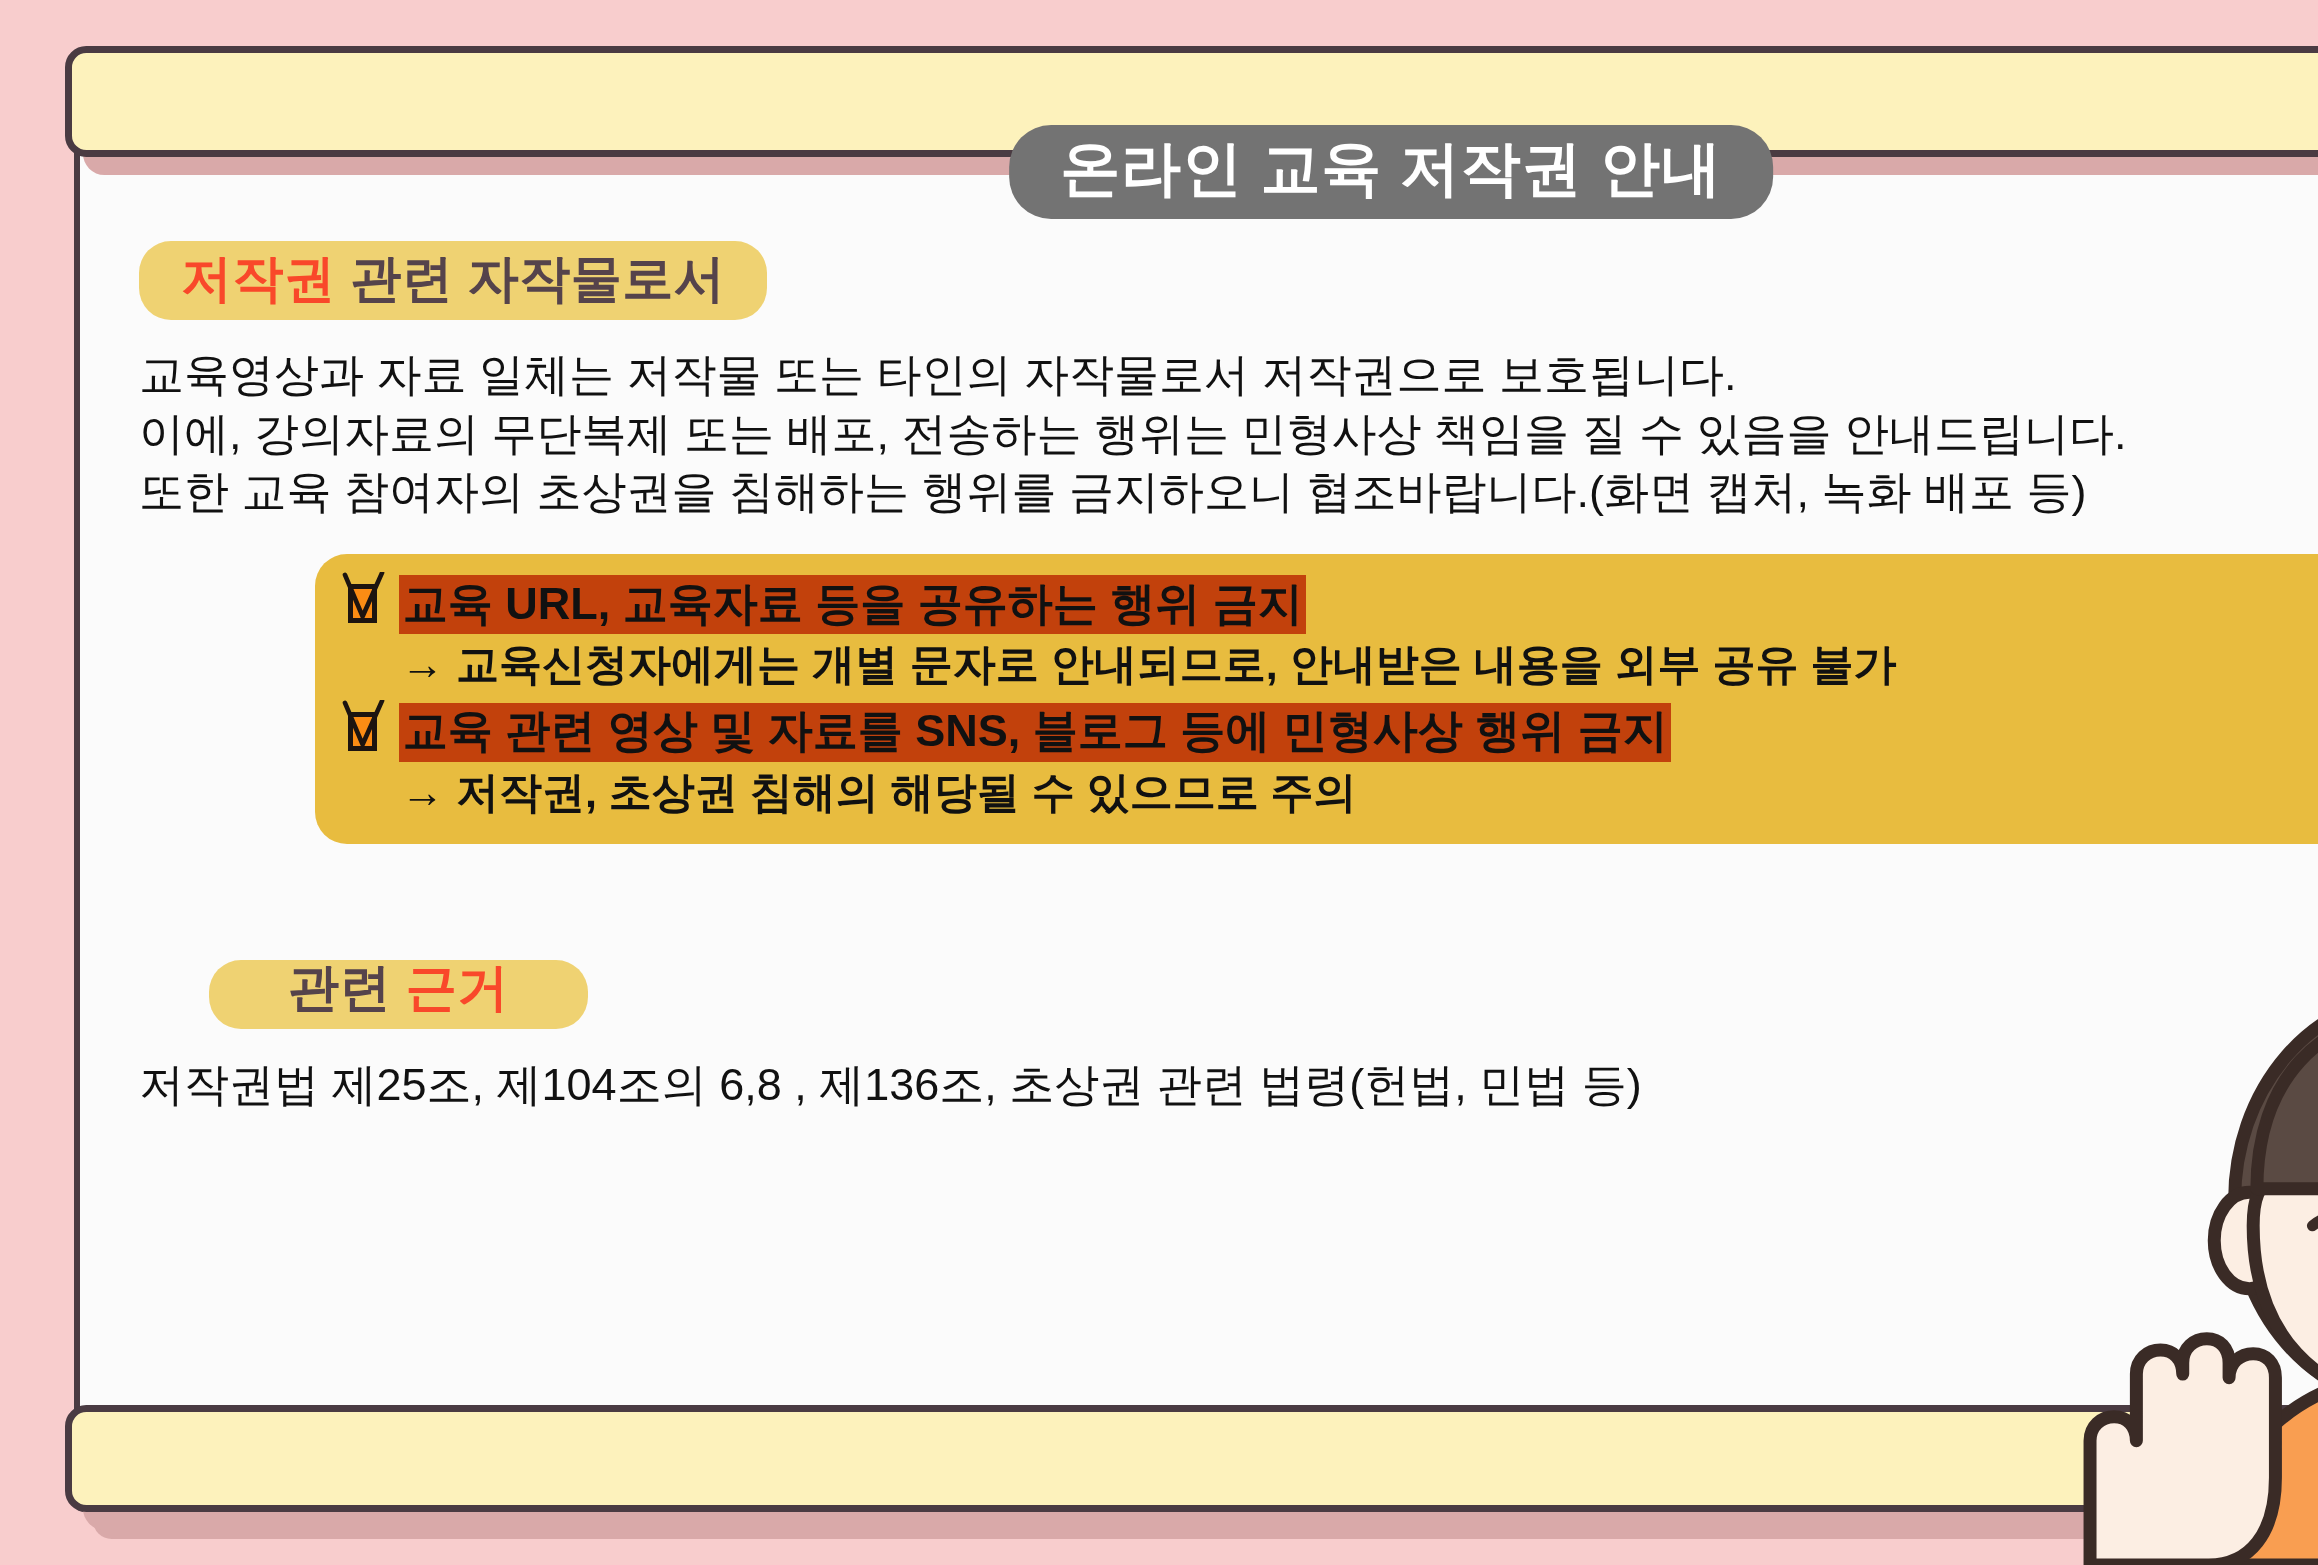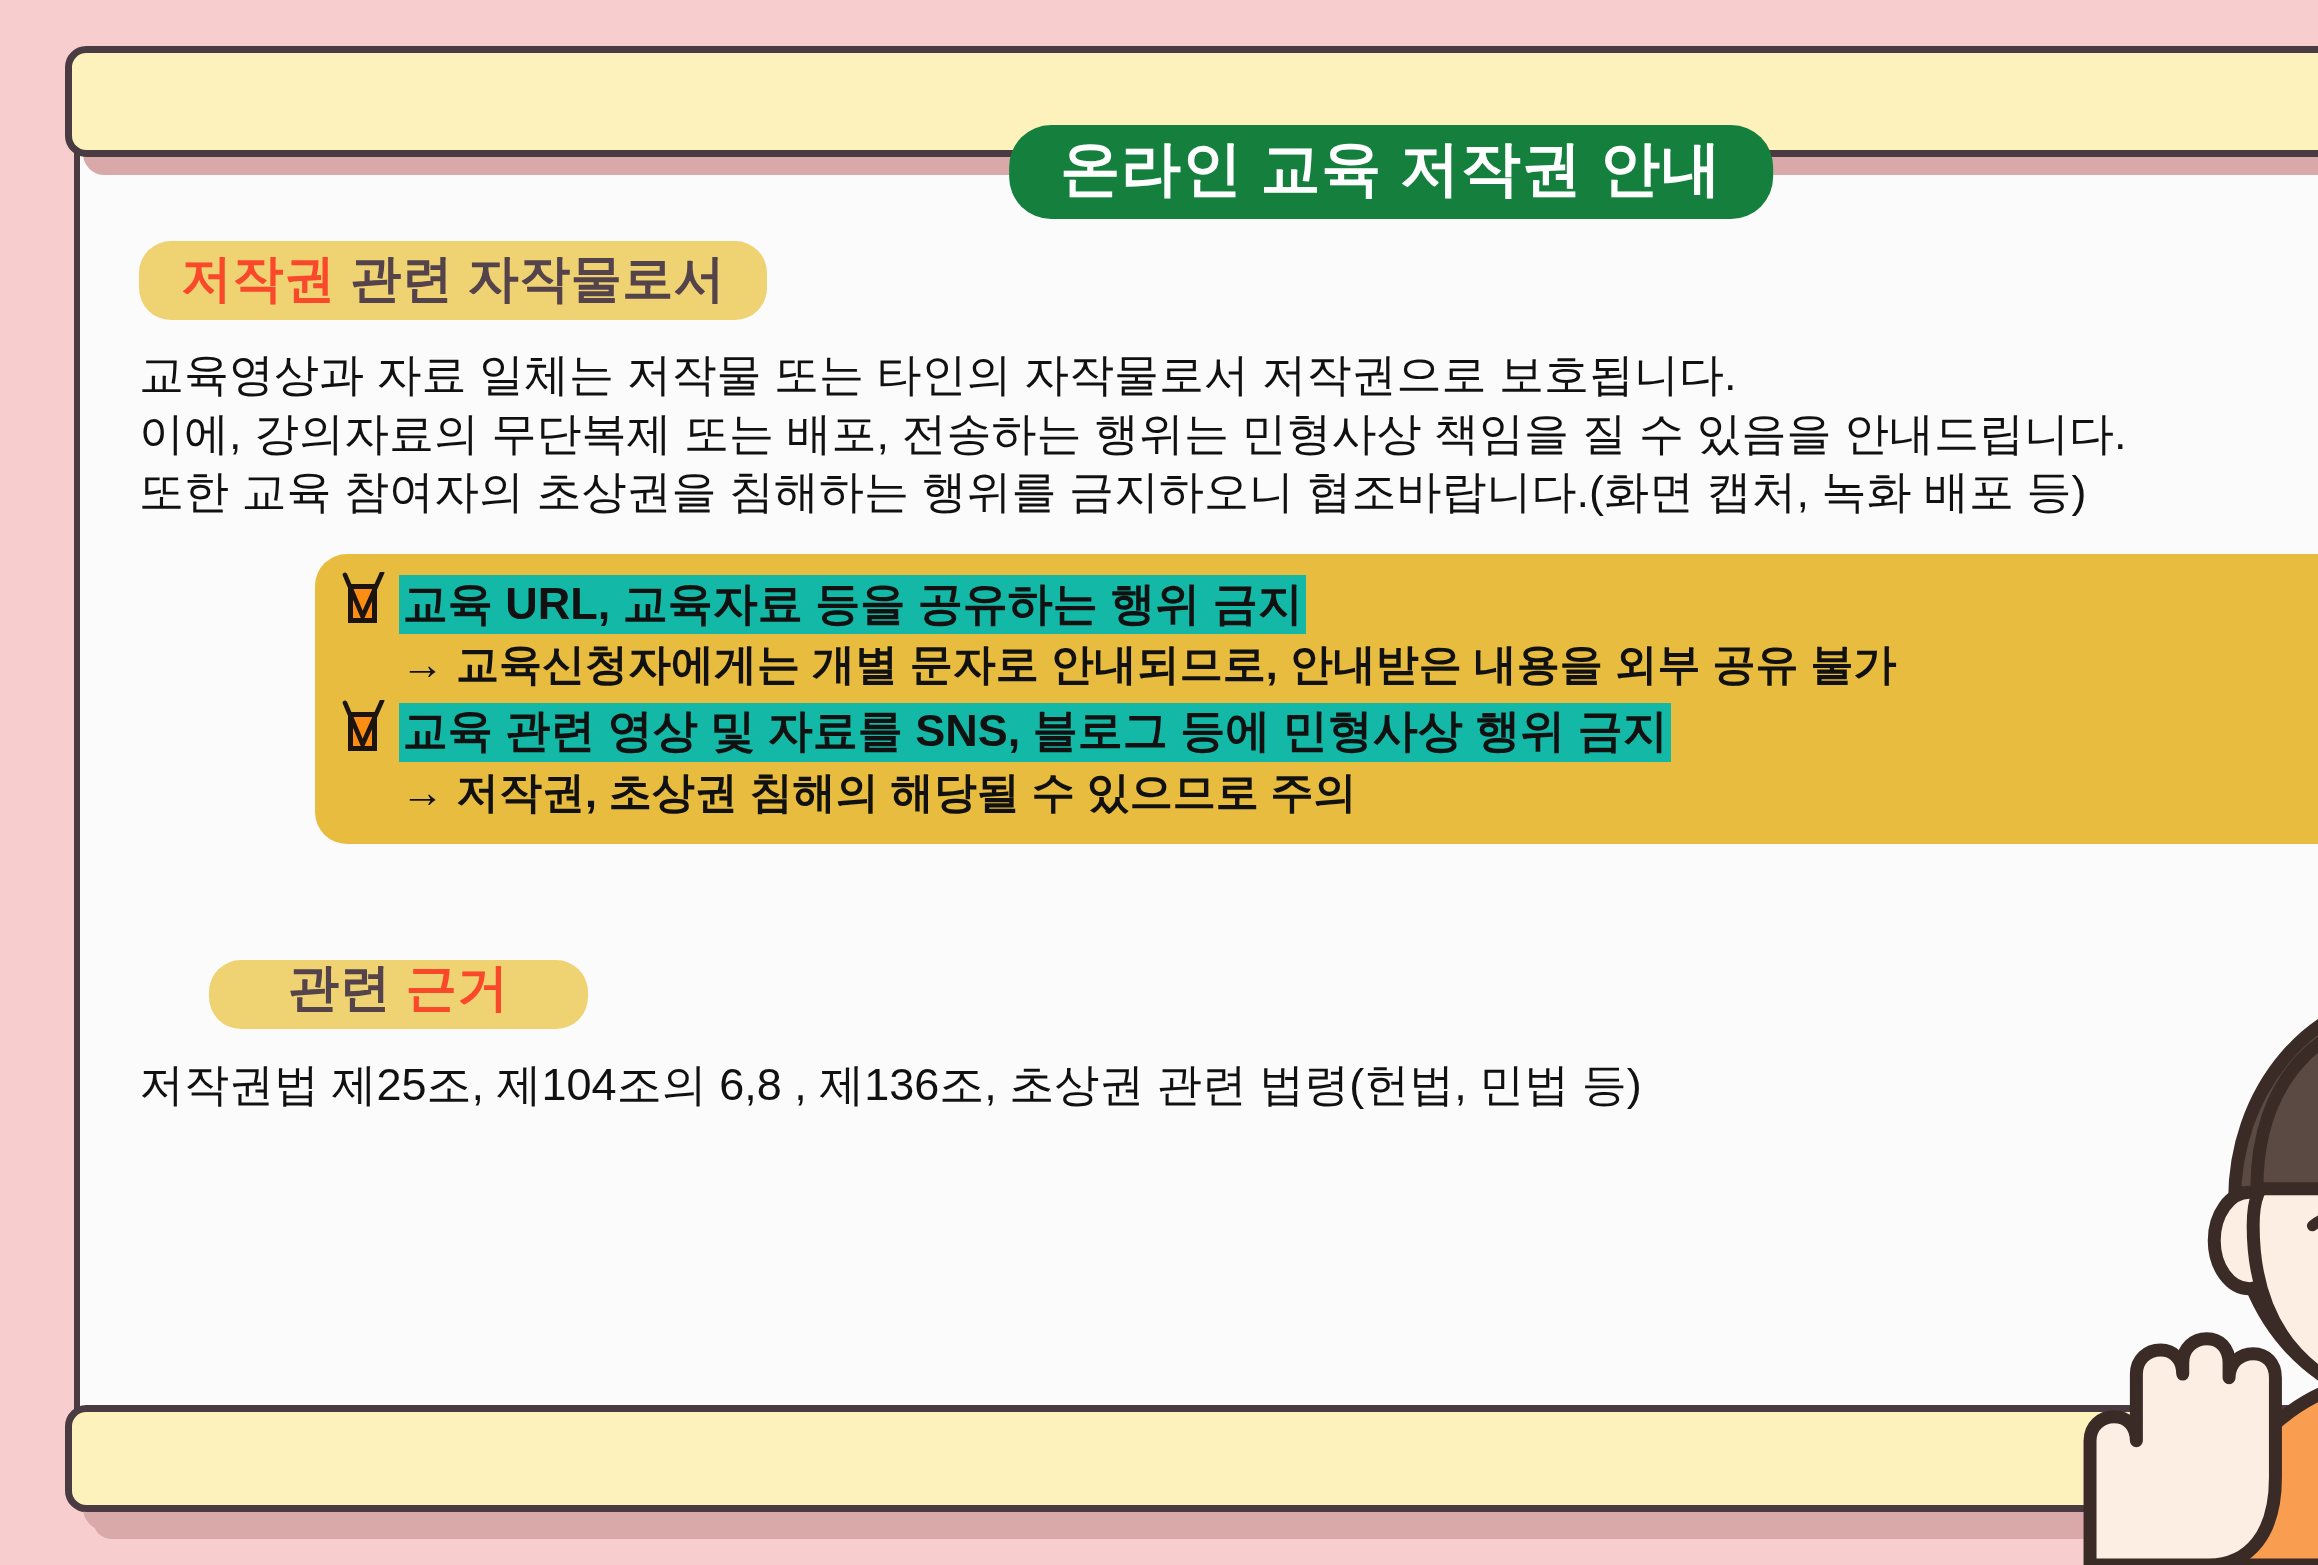--- a/index.html
+++ b/index.html
@@ -61,21 +61,21 @@
   .rail-top-sh   { left: 83px; top: 64px;  width: 2643px; height: 111px; }
   .rail-bot      { left: 65px; top: 1405px; width: 2643px; height: 107px; }
   .rail-bot-sh   { left: 83px; top: 1423px; width: 2643px; height: 107px; }
 
   
   .title-pill {
     position: absolute;
     left: 50%;
     transform: translateX(-50%);
     top: 125px;
-    background: #15803d;
+    background: #737373;
     border-radius: 42px;
     padding: 14px 51px 19.5px 51px;
     z-index: 8;
   }
   .title-pill .title-text {
     color: #ffffff;
     font-size: 60px;
     font-weight: bold;
     letter-spacing: 0.9px;
     line-height: 1;
@@ -151,21 +151,21 @@
     border: 5.1px solid #1c1410;
     box-sizing: border-box;
   }
   .check-box .cb-tick {
     position: absolute;
     left: -1.9px; top: -7.4px;
     width: 45px; height: 50px;
   }
   .hl {
     display: inline-block;
-    background: #14b8a6;
+    background: #c2410c;
     color: #111111;
     font-size: 45px;
     font-weight: bold;
     line-height: 1.18;
     padding: 1.9px 3.7px 4.6px 3.7px;
     white-space: nowrap;
   }
   .sub-line {
     margin: 4.6px 0 0 58px;
     color: #111111;

